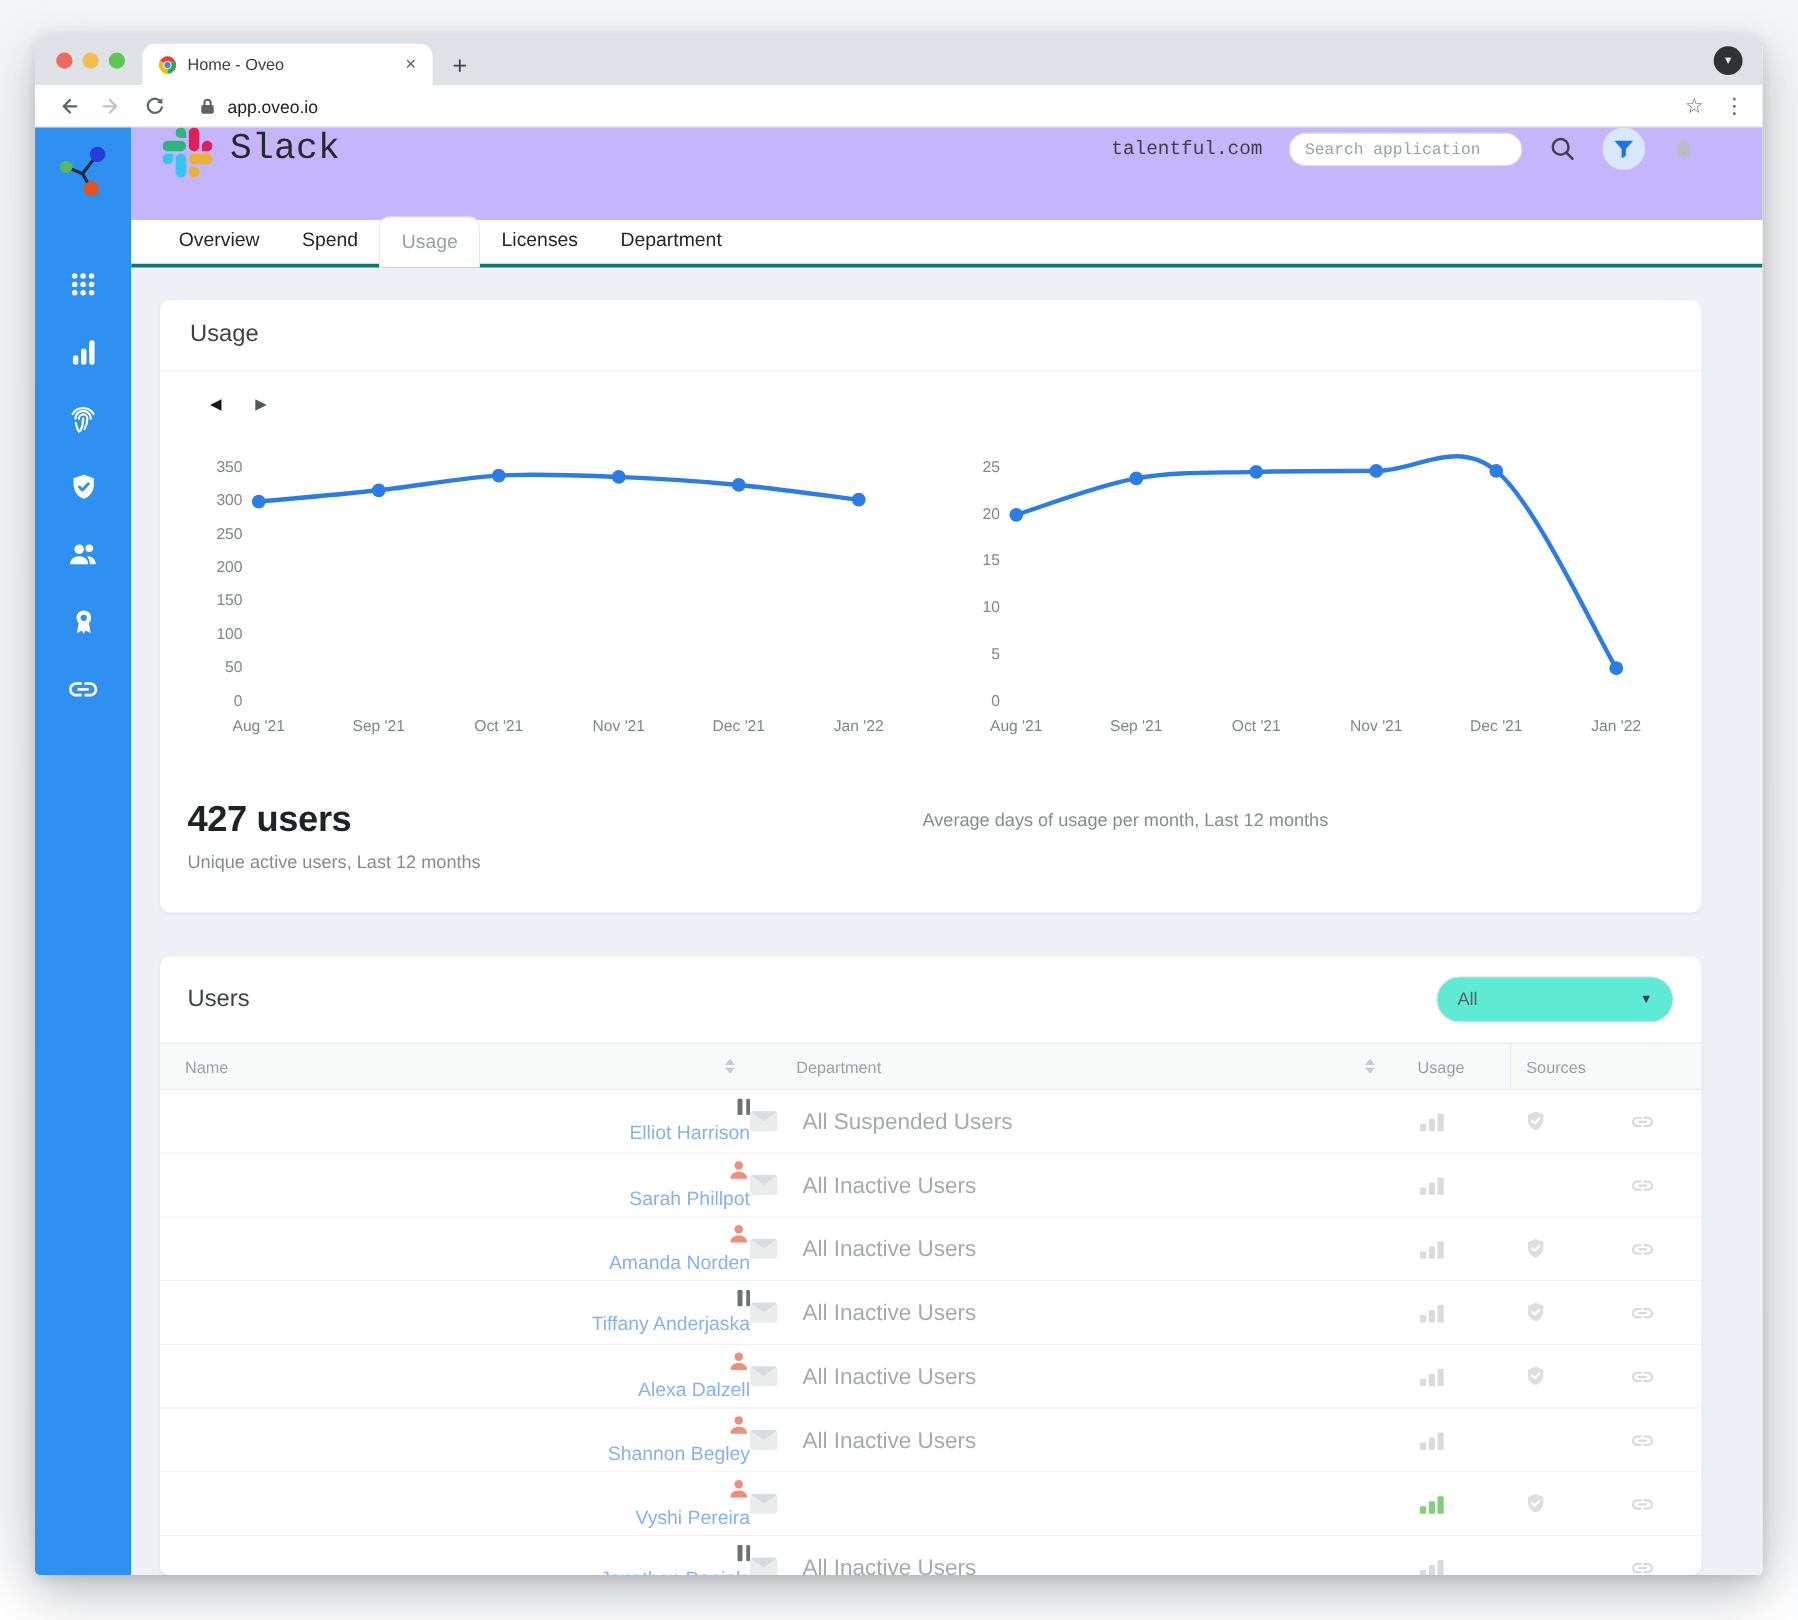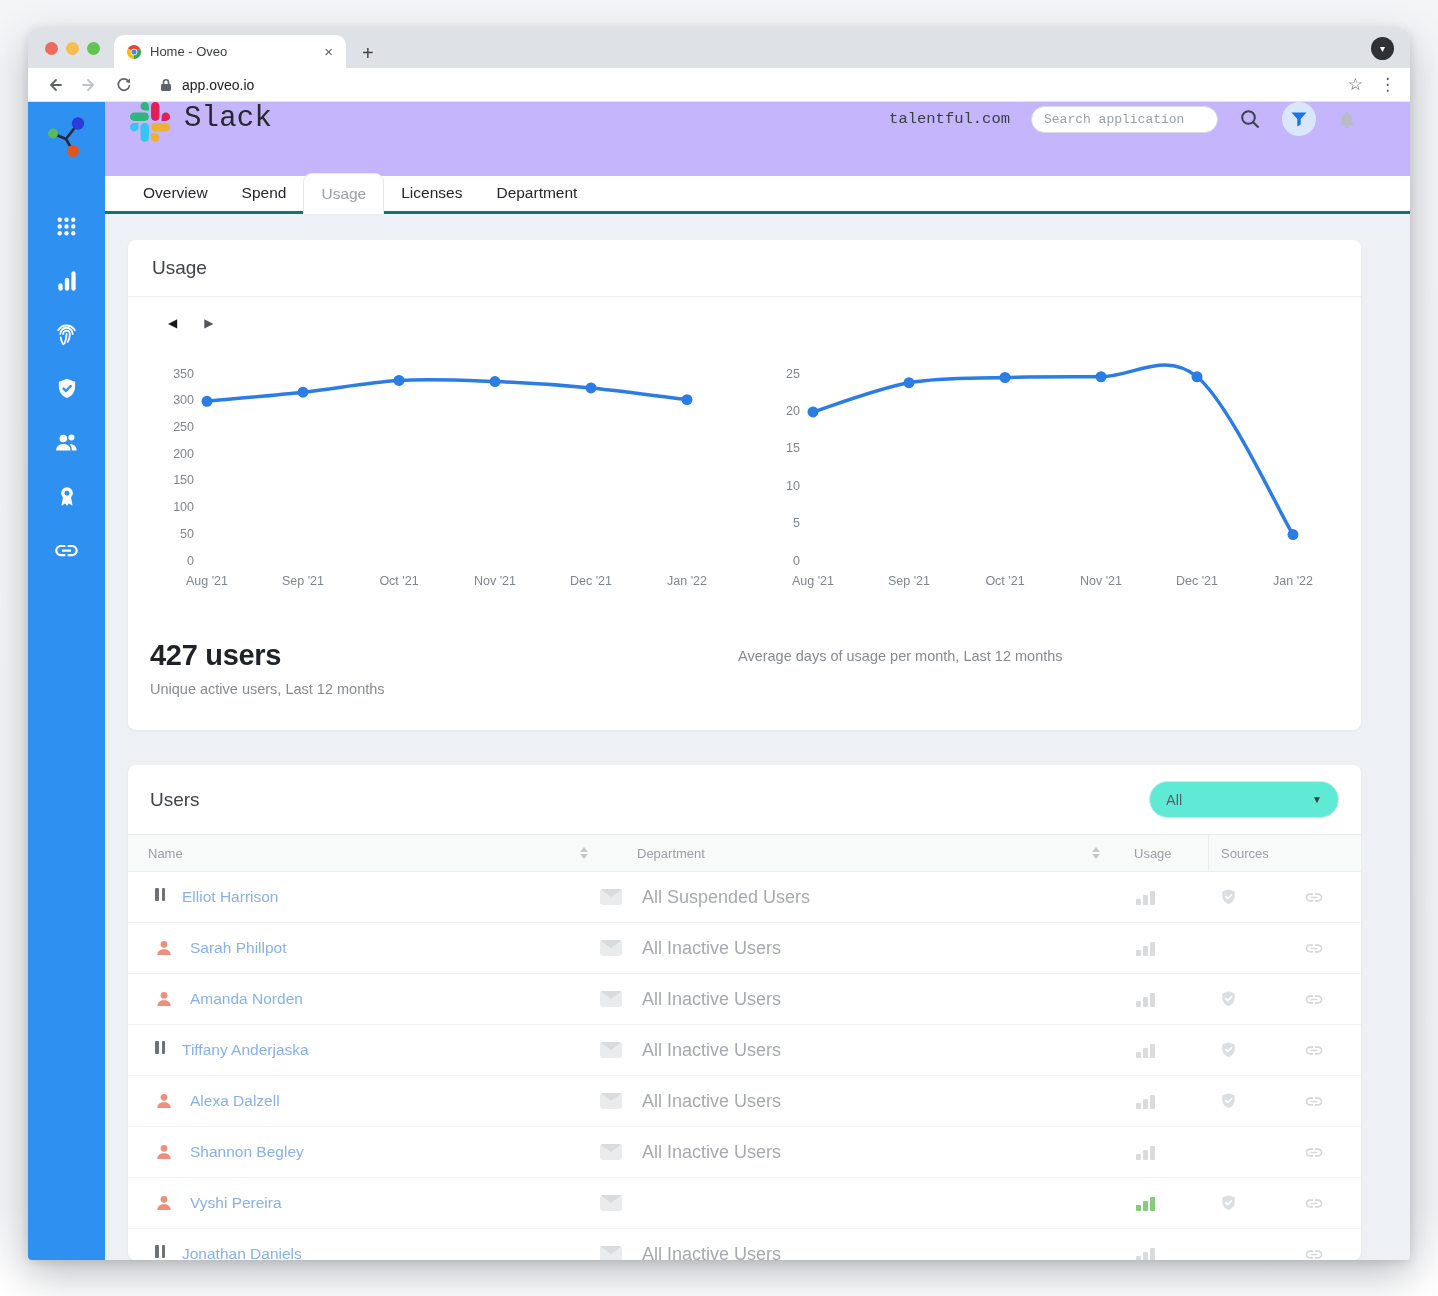--- a/index.html
+++ b/index.html
@@ -74,21 +74,21 @@
   .select-pill .caret { font-size:10px; color:#3c4043; }
   .thead, .trow { display:grid; grid-template-columns:452px 530px 78px 1fr; align-items:center; padding-left:20px; }
   .thead { height:38px; background:#f8f9f9; border-top:1px solid #ececee; border-bottom:1px solid #ececee; font-size:13px; color:#9ba0a6; }
   .th { display:flex; align-items:center;text-align:right; }
   .th-name { justify-content:space-between; padding-right:12px; }
   .th-dept { justify-content:space-between; padding-left:37px; padding-right:30px; }
   .th-usage { padding-left:4px; }
   .th-sources { align-self:stretch; border-left:1px solid #ececee; padding-left:12px; }
   .sort { display:flex; flex-direction:column; gap:2px; cursor:pointer; }
   .trow { height:51px; border-bottom:1px solid #f1f2f4; background:#fff; }
-  .name-cell { display:flex; align-items:flex-start; gap:17px; padding-left:7px; }
+  .name-cell { display:flex; align-items:flex-end; gap:6px; padding-left:7px;flex-direction:column; }
   .uname { font-size:15.5px; color:#88b2e9; text-decoration:none; cursor:pointer; }
   .pause { display:flex; gap:3px; }
   .pause i { width:3.5px; height:13px; background:#6e7276; border-radius:1px; }
   .dept-cell { display:flex; align-items:center; gap:20px; }
   .dept-label { font-size:18px; color:#a6aaaf; }
   .mail { width:22px; height:16px; background:#e9ebec; border-radius:3px; position:relative; overflow:hidden; flex:none; }
   .mail::before { content:""; position:absolute; left:0; top:0; border-left:11px solid transparent; border-right:11px solid transparent; border-top:8px solid #d9dcde; }
   .usage-cell { display:flex; padding-left:6px; }
   .bars { display:flex; align-items:flex-end; gap:2.5px; height:15px; }
   .bars i { width:4.5px; background:#d9dbdd; border-radius:1px; }

